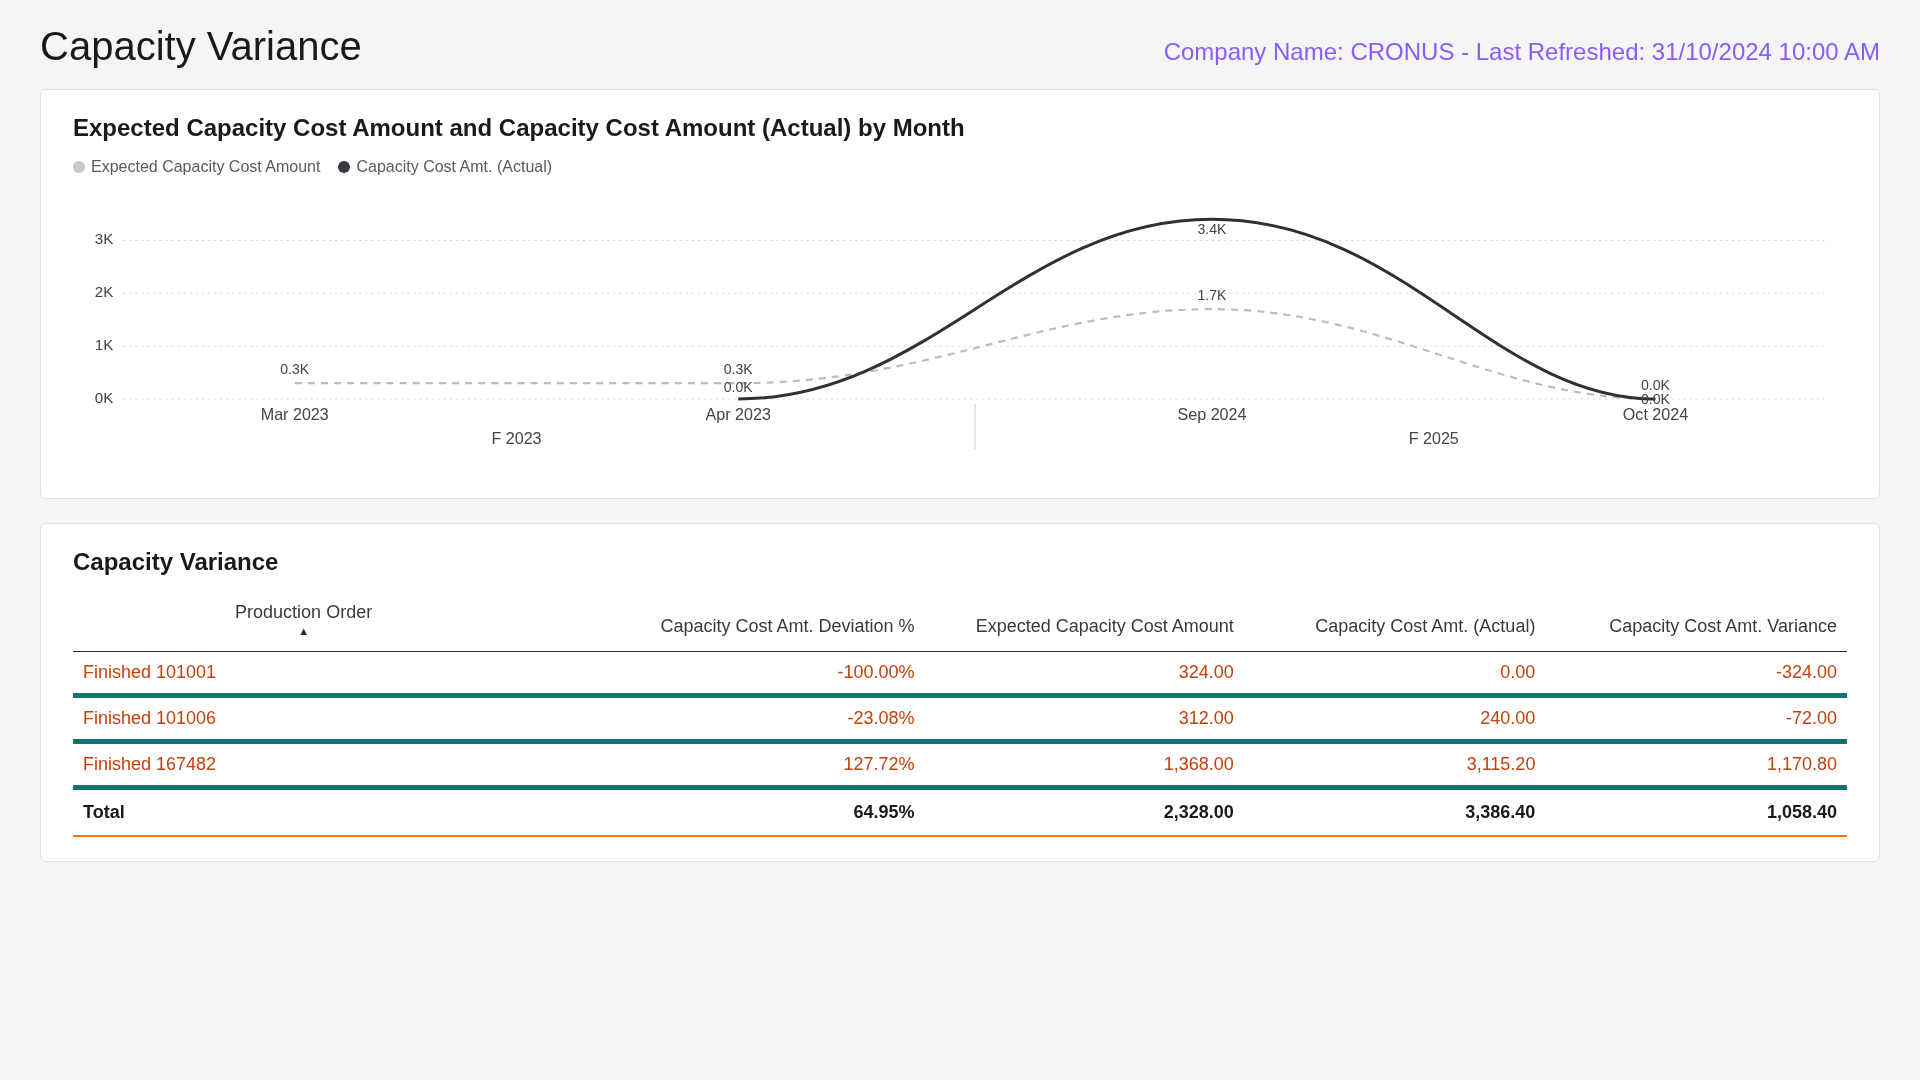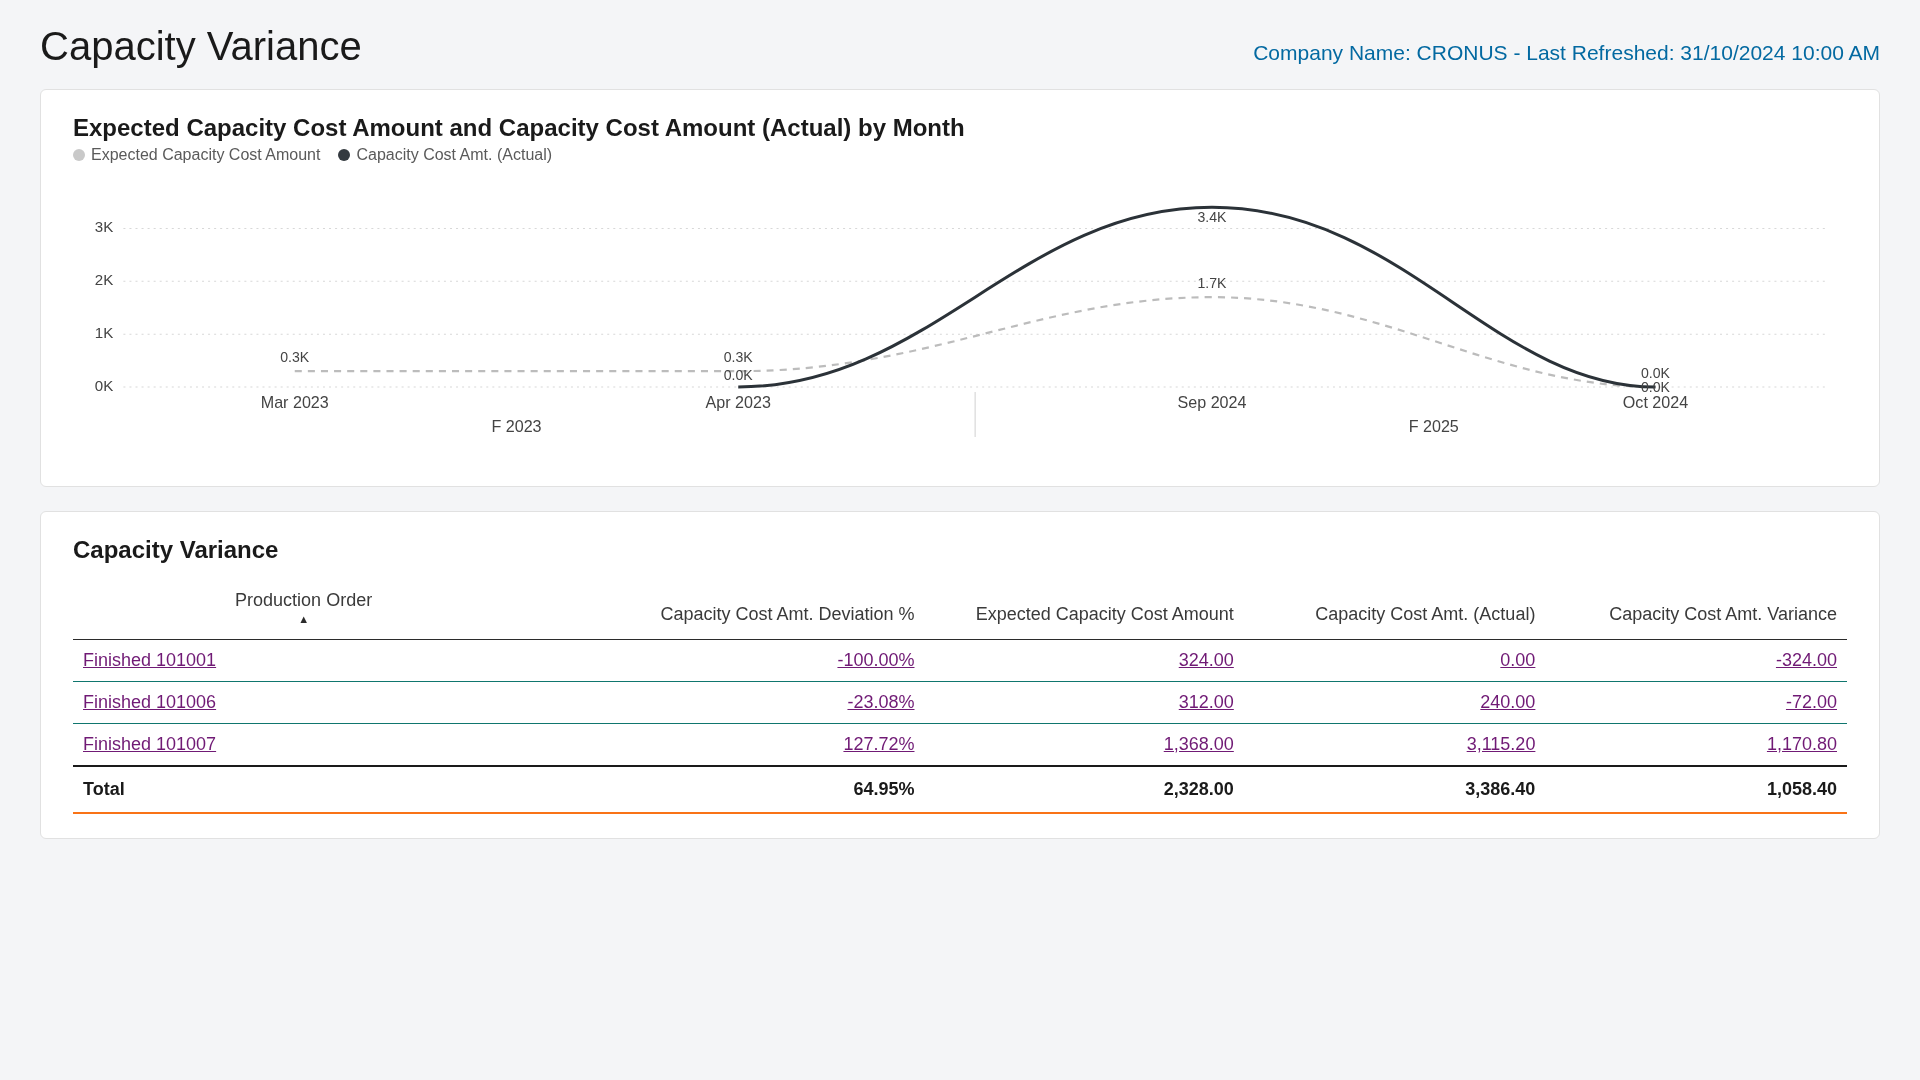--- a/index.html
+++ b/index.html
@@ -15,35 +15,35 @@
     justify-content: space-between;
     align-items: baseline;
     margin-bottom: 20px;
   }
   .page-title {
     font-size: 40px;
     font-weight: 400;
     color: #1a1a1a;
   }
   .meta-info {
-    font-size: 21px;
-    color: #0369a1;
+    font-size: 24px;
+    color: #8b5cf6;
   }
   .card {
     background: #fff;
     border: 1px solid #e1e1e1;
     border-radius: 6px;
     padding: 24px 32px;
     margin-bottom: 24px;
   }
   .chart-title {
     font-size: 24px;
     font-weight: 600;
     color: #1a1a1a;
-    margin-bottom: 4px;
+    margin-bottom: 16px;
   }
   .legend {
     display: flex;
     gap: 18px;
     font-size: 16px;
     color: #5a5a5a;
     margin-bottom: 18px;
   }
   .legend-item { display: flex; align-items: center; gap: 6px; }
   .dot { width: 12px; height: 12px; border-radius: 50%; display: inline-block; }
@@ -78,24 +78,23 @@
     text-align: right;
     font-weight: 400;
     color: #3a3a3a;
     padding: 8px 10px 14px 10px;
     border-bottom: 1px solid #2b2b2b;
     vertical-align: bottom;
   }
   thead th.left { text-align: center; }
   tbody td {
     padding: 10px 10px;
-    border-bottom: 1px solid #0f766e;
+    border-bottom: 5px solid #0f766e;
     text-align: right;
-    color: #701a75;
-    text-decoration: underline;
+    color: #c2410c;
   }
   tbody td.left { text-align: left; }
   tfoot td {
     padding: 12px 10px;
     text-align: right;
     font-weight: 600;
     border-top: 2px solid #1a1a1a;
     border-bottom: 2px solid #f97316;
   }
   tfoot td.left { text-align: left; }
@@ -200,21 +199,21 @@
           <td>-324.00</td>
         </tr>
         <tr>
           <td class="left">Finished 101006</td>
           <td>-23.08%</td>
           <td>312.00</td>
           <td>240.00</td>
           <td>-72.00</td>
         </tr>
         <tr>
-          <td class="left">Finished 101007</td>
+          <td class="left">Finished 167482</td>
           <td>127.72%</td>
           <td>1,368.00</td>
           <td>3,115.20</td>
           <td>1,170.80</td>
         </tr>
       </tbody>
     <tfoot>
       <tr>
         <td class="left">Total</td>
         <td>64.95%</td>

